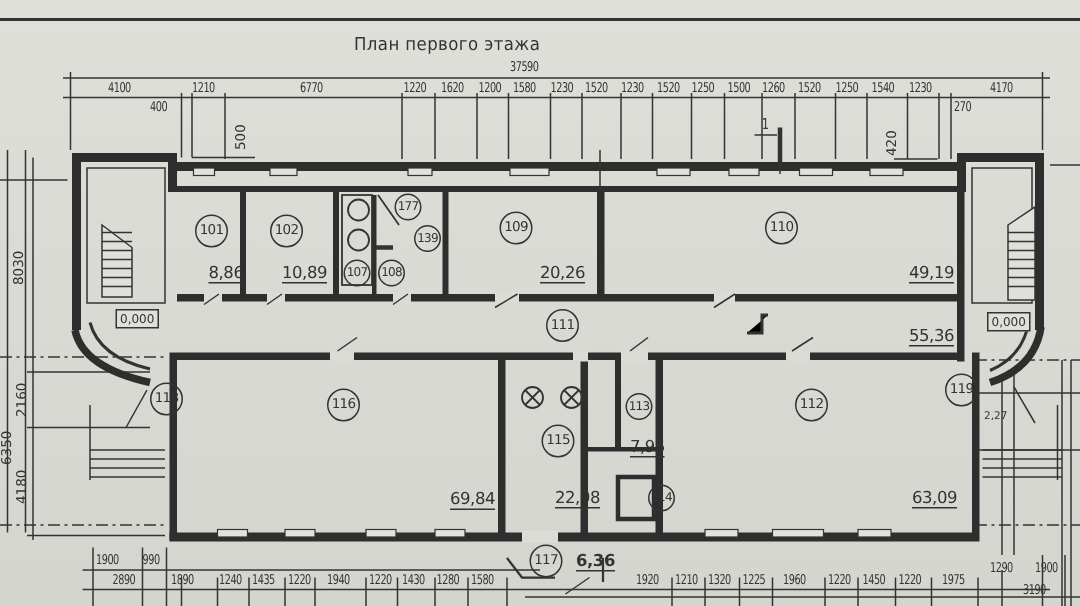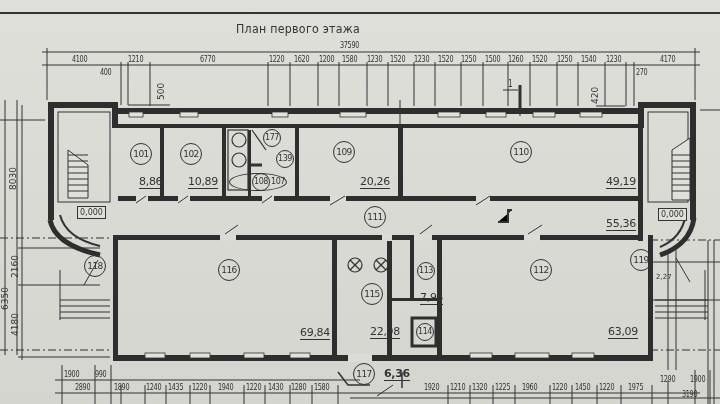--- a/index.html
+++ b/index.html
@@ -325,50 +325,50 @@
   <div class="dim" style="left:682px;top:389px;">3190</div>
 
   <div class="room" style="left:130px;top:143px;">101</div>
   <div class="area" style="left:139px;top:176px;">8,86</div>
 
   <div class="room" style="left:180px;top:143px;">102</div>
   <div class="area" style="left:188px;top:176px;">10,89</div>
 
   <div class="room sm" style="left:263px;top:129px;">177</div>
   <div class="room sm" style="left:276px;top:150px;">139</div>
-  <div class="room sm" style="left:229px;top:173px;padding-left:40px;">107</div>
+  <div class="room sm" style="left:229px;top:173px;">107</div>
   <div class="room sm" style="left:252px;top:173px;">108</div>
 
   <div class="room" style="left:333px;top:141px;">109</div>
   <div class="area" style="left:360px;top:176px;">20,26</div>
 
   <div class="room" style="left:510px;top:141px;">110</div>
   <div class="area" style="left:606px;top:176px;">49,19</div>
 
   <div class="room" style="left:364px;top:206px;">111</div>
   <div class="area" style="left:606px;top:218px;">55,36</div>
 
   <div class="room" style="left:530px;top:259px;">112</div>
   <div class="area" style="left:608px;top:326px;">63,09</div>
 
   <div class="room sm" style="left:417px;top:262px;">113</div>
   <div class="area" style="left:420px;top:292px;">7,95</div>
 
-  <div class="room sm" style="left:416px;top:323px;">114</div>
+  <div class="room sm" style="left:432px;top:323px;">114</div>
 
   <div class="room" style="left:361px;top:283px;">115</div>
   <div class="area" style="left:370px;top:326px;">22,98</div>
 
   <div class="room" style="left:218px;top:259px;">116</div>
   <div class="area" style="left:300px;top:327px;">69,84</div>
 
   <div class="room" style="left:353px;top:363px;">117</div>
   <div class="area" style="left:384px;top:368px;font-weight:bold;">6,36</div>
 
-  <div class="room" style="left:84px;top:255px;">118</div>
+  <div class="room" style="left:100px;top:255px;">118</div>
 
   <div class="room" style="left:630px;top:249px;">119</div>
   <div class="small" style="left:656px;top:273px;">2,27</div>
 
   <div class="level" style="left:77px;top:206px;">0,000</div>
   <div class="level" style="left:658px;top:208px;">0,000</div>
 
 </div>
 
 </body></html>

